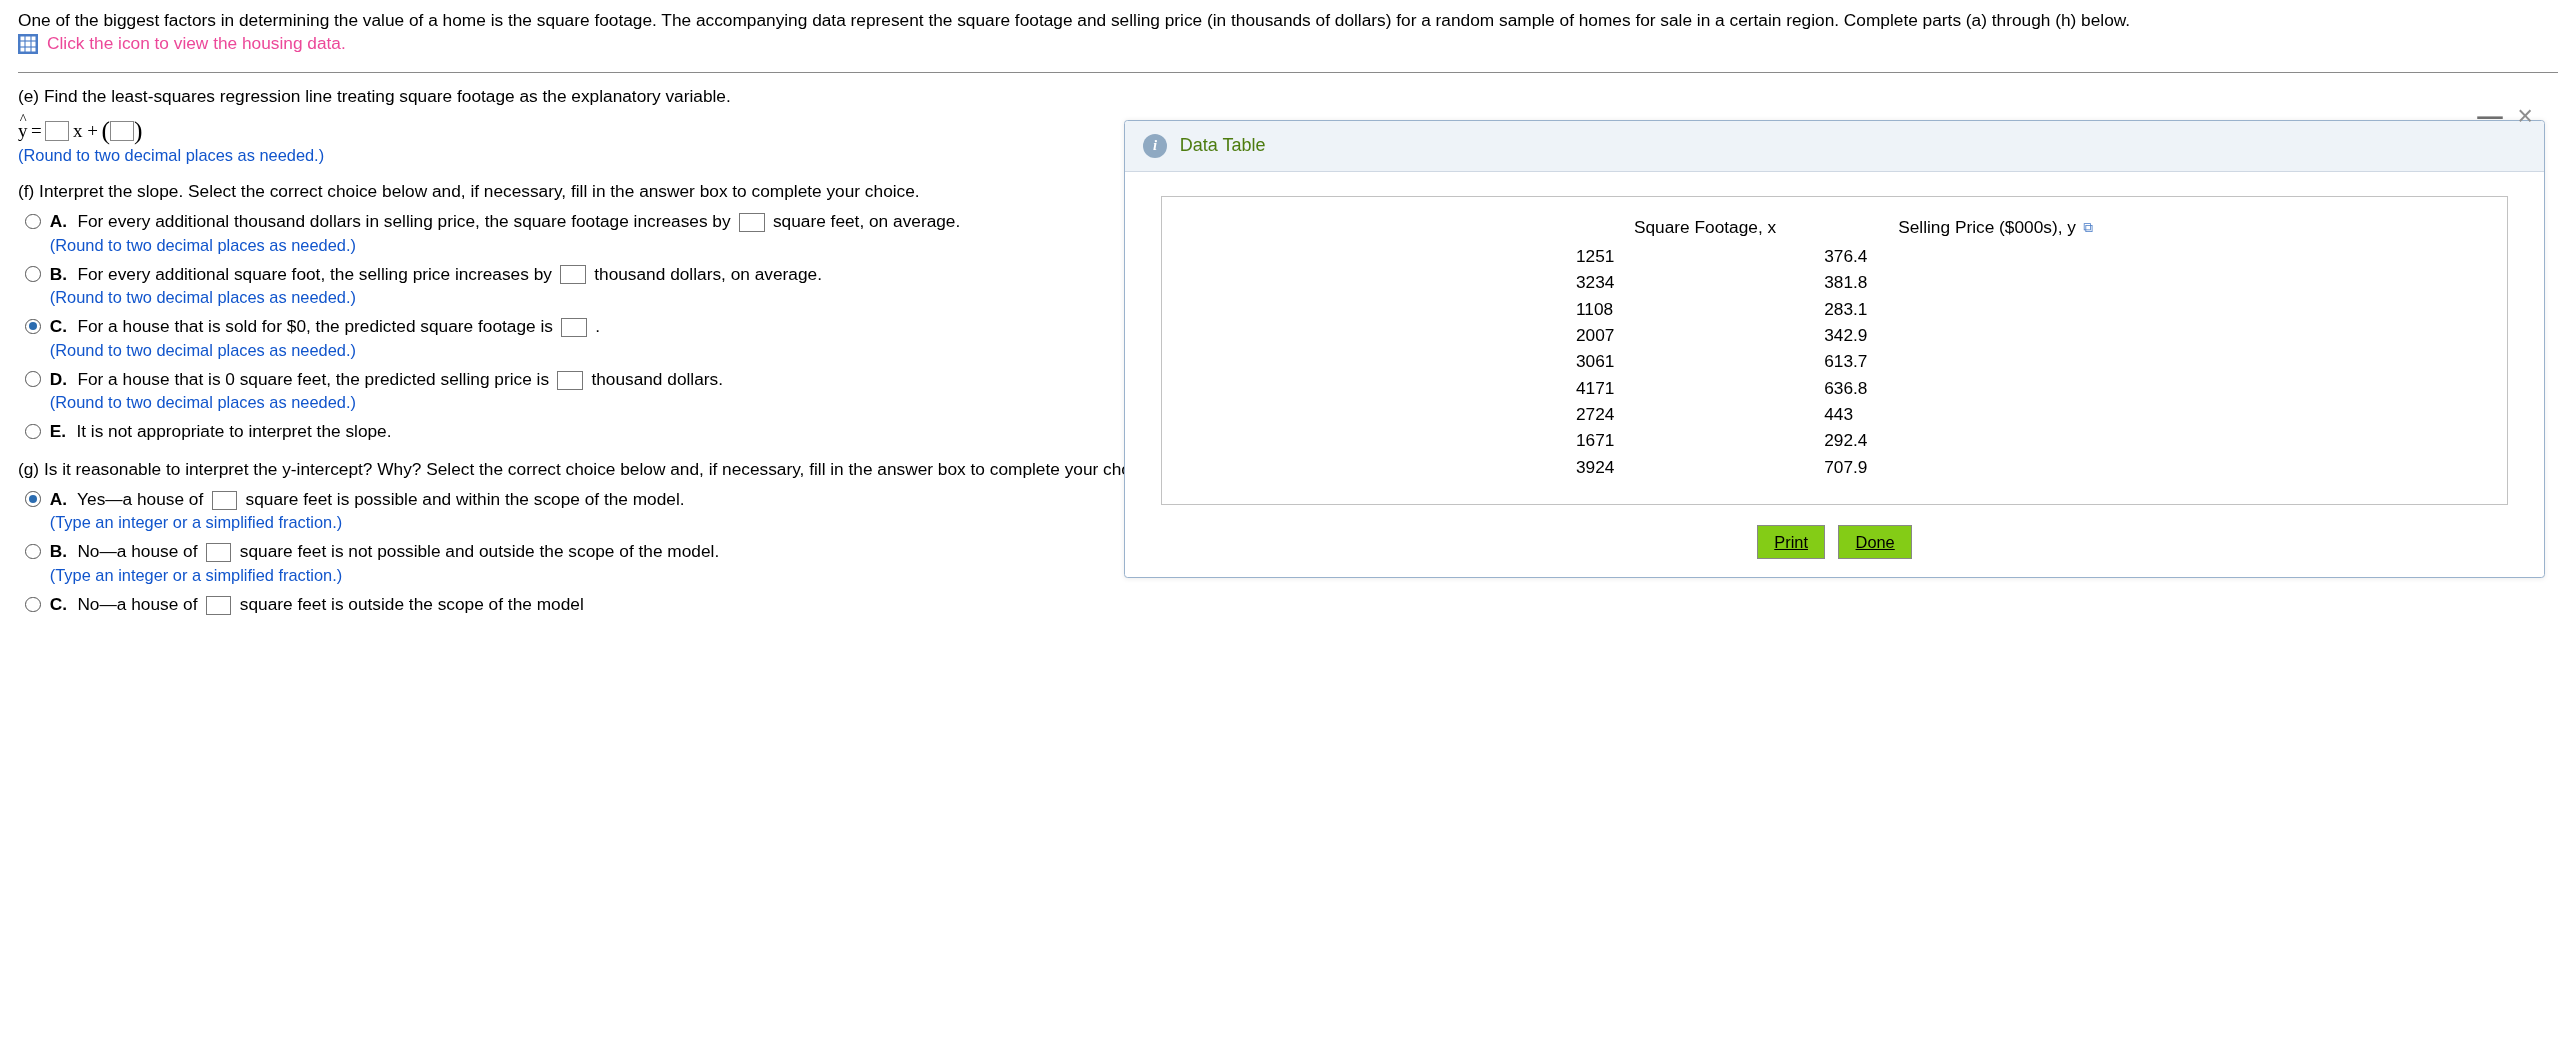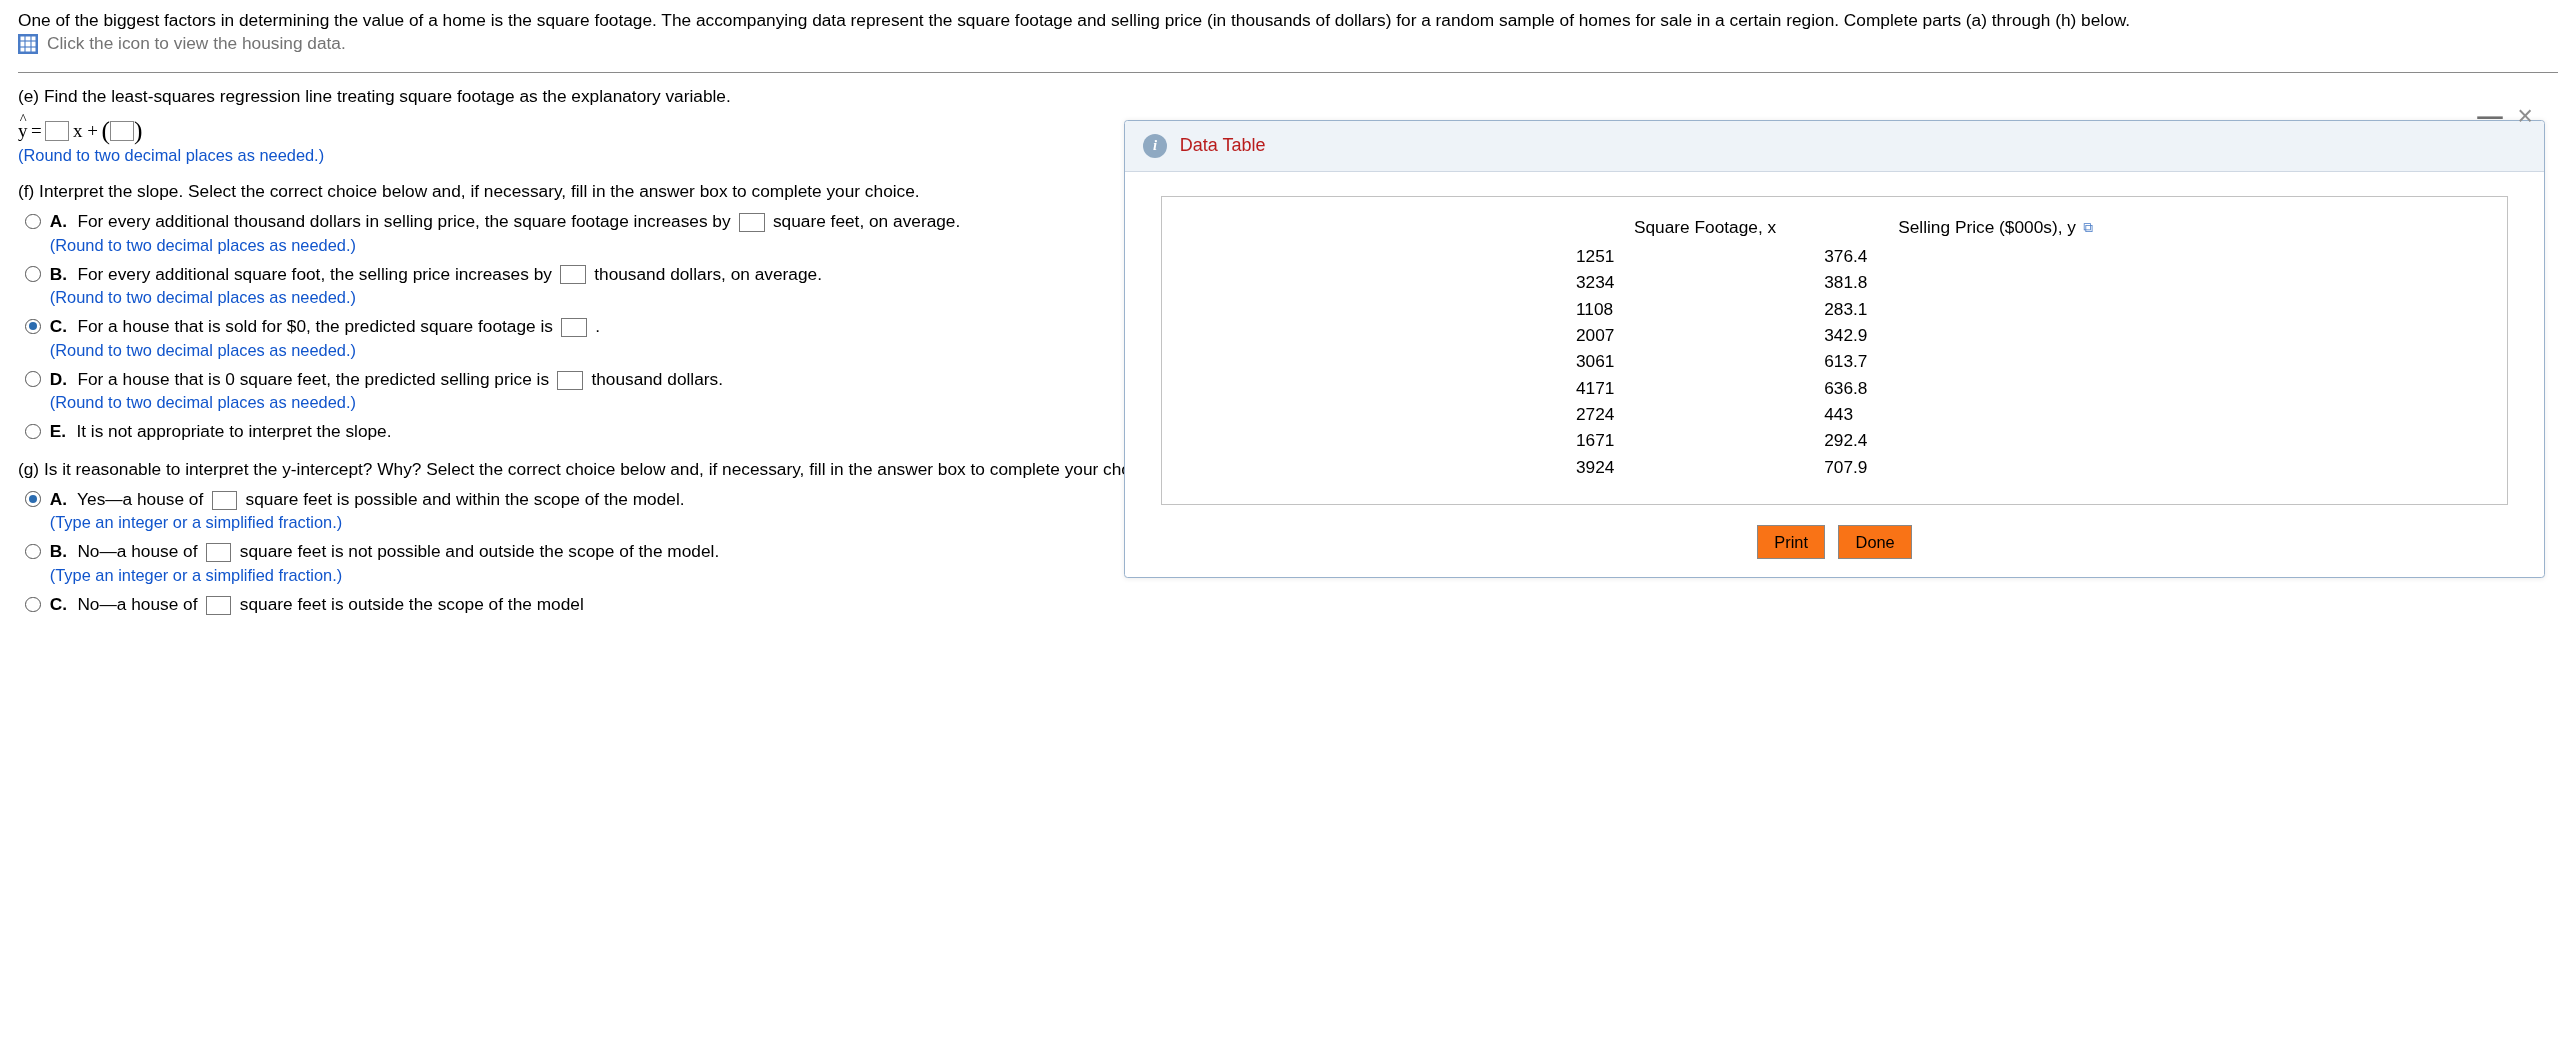--- a/index.html
+++ b/index.html
@@ -2,21 +2,21 @@
 <html style="font-size:14.6px"><head>
 <meta charset="utf-8">
 <style>
 * { box-sizing: border-box; margin: 0; padding: 0; }
 body { font-family: Arial, Helvetica, sans-serif; font-size: 17.3px; color: #000; background: #fff; width: 2576px; position: relative; }
 .main { padding: 9px 18px; }
 .intro { margin-bottom: 1px; line-height: 1.35; }
 .data-link { display: flex; align-items: center; gap: 9px; margin-bottom: 18px; cursor: pointer; }
 .data-link .grid-icon { width: 20px; height: 20px; border: 1.4px solid #4a7cc7; color: #4a7cc7; display: inline-flex; }
 .data-link .grid-icon svg { width:100%; height:100%; }
-.data-link span.link-txt { color: #737373; }
+.data-link span.link-txt { color: #ec4899; }
 hr.sep { border: none; border-top: 0.9px solid #8a8a8a; margin: 7.3px 0 12.8px; }
 .part-label { margin-bottom: 12.8px; }
 .equation { display:flex; align-items:center; gap:3.6px; font-family: 'Times New Roman', serif; font-size:19px; margin-bottom:3.6px;}
 .yhat { position:relative; }
 .yhat .hat { position:absolute; top:-9px; left:1.8px; font-size:14.6px; }
 .box-input { width: 24px; height: 20px; border: 0.9px solid #888; display:inline-block; }
 .paren-box { display:inline-flex; align-items:center; }
 .paren-box .p { font-size:25.5px; line-height:0.5; color:#000; }
 .hint { color: #1155cc; margin-bottom: 16.4px; font-size:16.4px; }
 .question { margin-bottom: 9px; }
@@ -30,29 +30,29 @@
 .fillbox { display:inline-block; width:25.5px; height:19px; border:0.9px solid #777; vertical-align:middle; margin:0 3.6px; }
 .sub-hint { color:#1155cc; font-size:16.4px; margin-top:3.6px; }
 .section-g { margin-top:16.4px; }
 
 .popup { position:absolute; top:120px; left:1124px; width:1421px; background:#fff; border:0.9px solid #9ab2cc; border-radius:3.6px; box-shadow:0 0.9px 5.5px rgba(0,0,0,0.08); }
 .popup-top { position:absolute; top:-20px; right:11px; display:flex; gap:14.6px; align-items:center; }
 .popup-top .dash { font-size:25.5px; color:#6e6e6e; font-weight:bold; cursor:pointer; }
 .popup-top .closex { font-size:27px; color:#8e8e8e; cursor:pointer; }
 .popup-header { background:#eef3f8; border-bottom:0.9px solid #cfd8e3; padding:12.8px 18px; display:flex; align-items:center; gap:12.8px; border-radius:3.6px 3.6px 0 0; }
 .info-icon { width:24px; height:24px; border-radius:50%; background:#8fa9c2; color:#fff; display:flex; align-items:center; justify-content:center; font-weight:bold; font-style:italic; font-family:Georgia, serif; font-size:14.6px; }
-.popup-title { font-size:18px; color:#b91c1c; }
+.popup-title { font-size:18px; color:#4d7c0f; }
 .popup-body { padding:24px 36px 18px; }
 .data-card { border:0.9px solid #c2c2c2; padding:16.4px 27px 24px; margin-bottom:20px; }
 .dtable { width:565px; margin:0 auto; border-collapse:collapse; font-size:17.3px; }
 .dtable th { font-weight:normal; text-align:right; padding:3.6px 24px 5.5px; white-space:nowrap; }
 .dtable td { padding:2.7px 24px; }
 .copy-icon { color:#4a7cc7; margin-left:7.3px; font-size:13.7px; vertical-align:middle; }
 .btnrow { display:flex; gap:12.8px; justify-content:center; }
-.btn { border:0.9px solid #888; background:#f97316; padding:6.4px 16.4px; font-size:16.4px; cursor:pointer; }
+.btn { border:0.9px solid #888; background:#84cc16; padding:6.4px 16.4px; font-size:16.4px; cursor:pointer;text-decoration:underline; }
 </style>
 </head>
 <body>
 
 <div class="main">
   <div class="intro">One of the biggest factors in determining the value of a home is the square footage. The accompanying data represent the square footage and selling price (in thousands of dollars) for a random sample of homes for sale in a certain region. Complete parts (a) through (h) below.</div>
 
   <div class="data-link">
     <span class="grid-icon">
       <svg viewBox="0 0 24 24">

